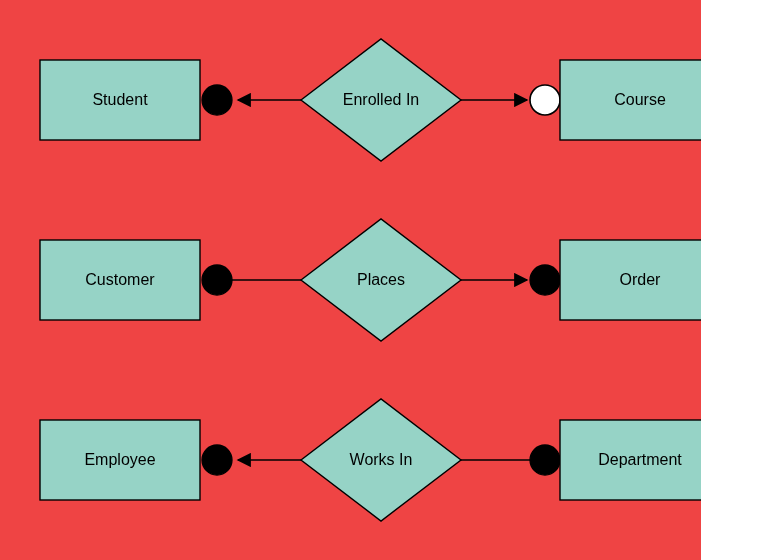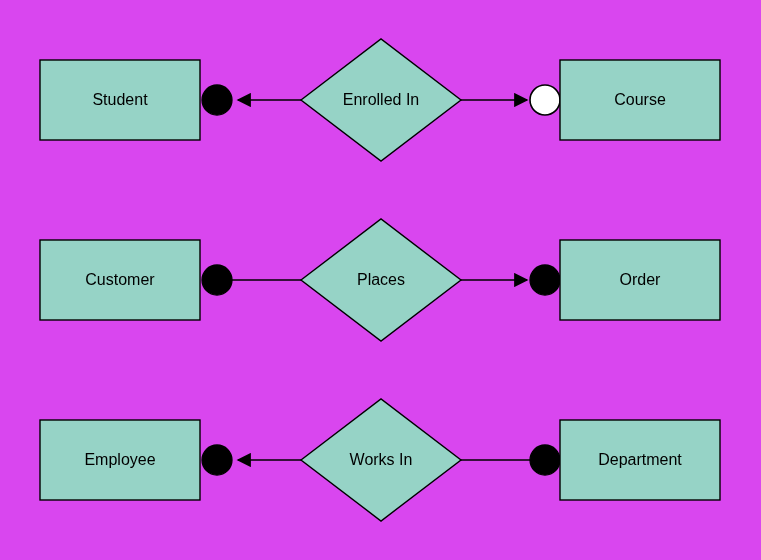--- a/index.html
+++ b/index.html
@@ -2,23 +2,23 @@
 <html><head>
 <meta charset="utf-8">
 <style>
   html, body {
     margin: 0;
     padding: 0;
     background: #ffffff;
   }
   .canvas {
     position: relative;
-    width: 761px;
+    width: 701px;
     height: 560px;
-    background: #d946ef;
+    background: #ef4444;
     overflow: hidden;
   }
   svg text {
     font-family: "Liberation Sans", sans-serif;
     font-size: 16px;
     fill: #000000;
     text-anchor: middle;
   }
   .entity {
     stroke: #000000;

